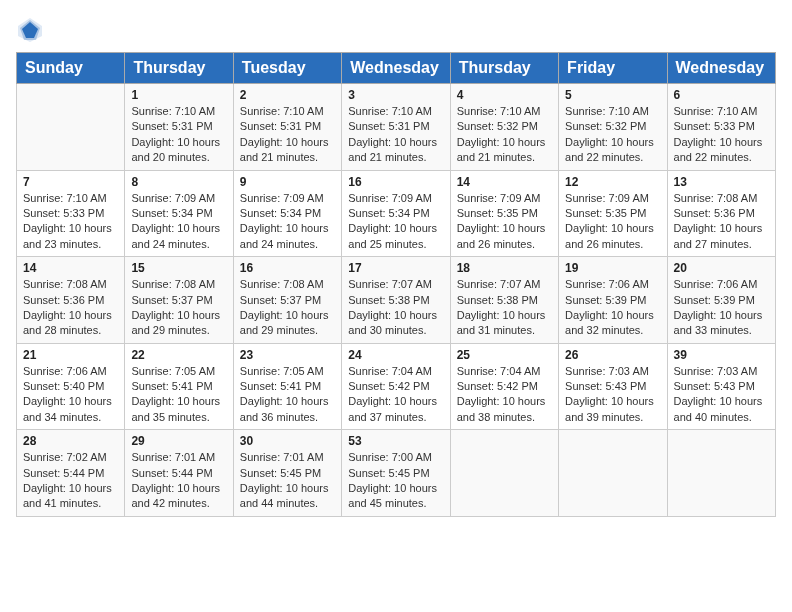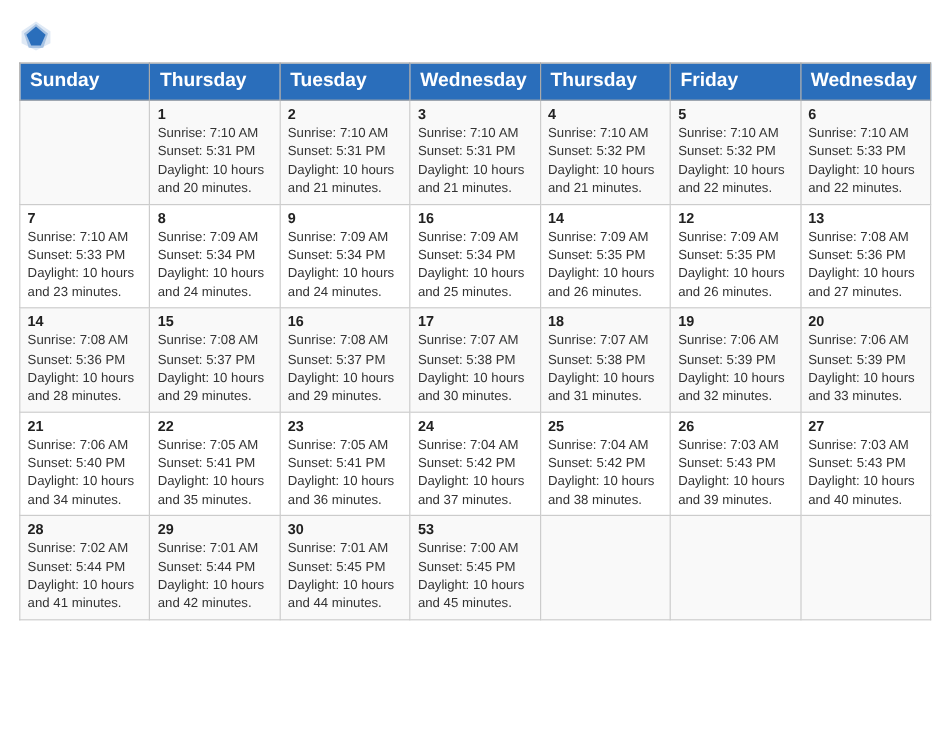--- a/index.html
+++ b/index.html
@@ -230,21 +230,21 @@
         </td>
         <td>
           <div class="day-num">25</div>
           <div class="day-info">Sunrise: 7:04 AM<br>Sunset: 5:42 PM<br>Daylight: 10 hours<br>and 38 minutes.</div>
         </td>
         <td>
           <div class="day-num">26</div>
           <div class="day-info">Sunrise: 7:03 AM<br>Sunset: 5:43 PM<br>Daylight: 10 hours<br>and 39 minutes.</div>
         </td>
         <td>
-          <div class="day-num">27</div>
+          <div class="day-num">39</div>
           <div class="day-info">Sunrise: 7:03 AM<br>Sunset: 5:43 PM<br>Daylight: 10 hours<br>and 40 minutes.</div>
         </td>
       </tr>
       <tr>
         <td>
           <div class="day-num">28</div>
           <div class="day-info">Sunrise: 7:02 AM<br>Sunset: 5:44 PM<br>Daylight: 10 hours<br>and 41 minutes.</div>
         </td>
         <td>
           <div class="day-num">29</div>

